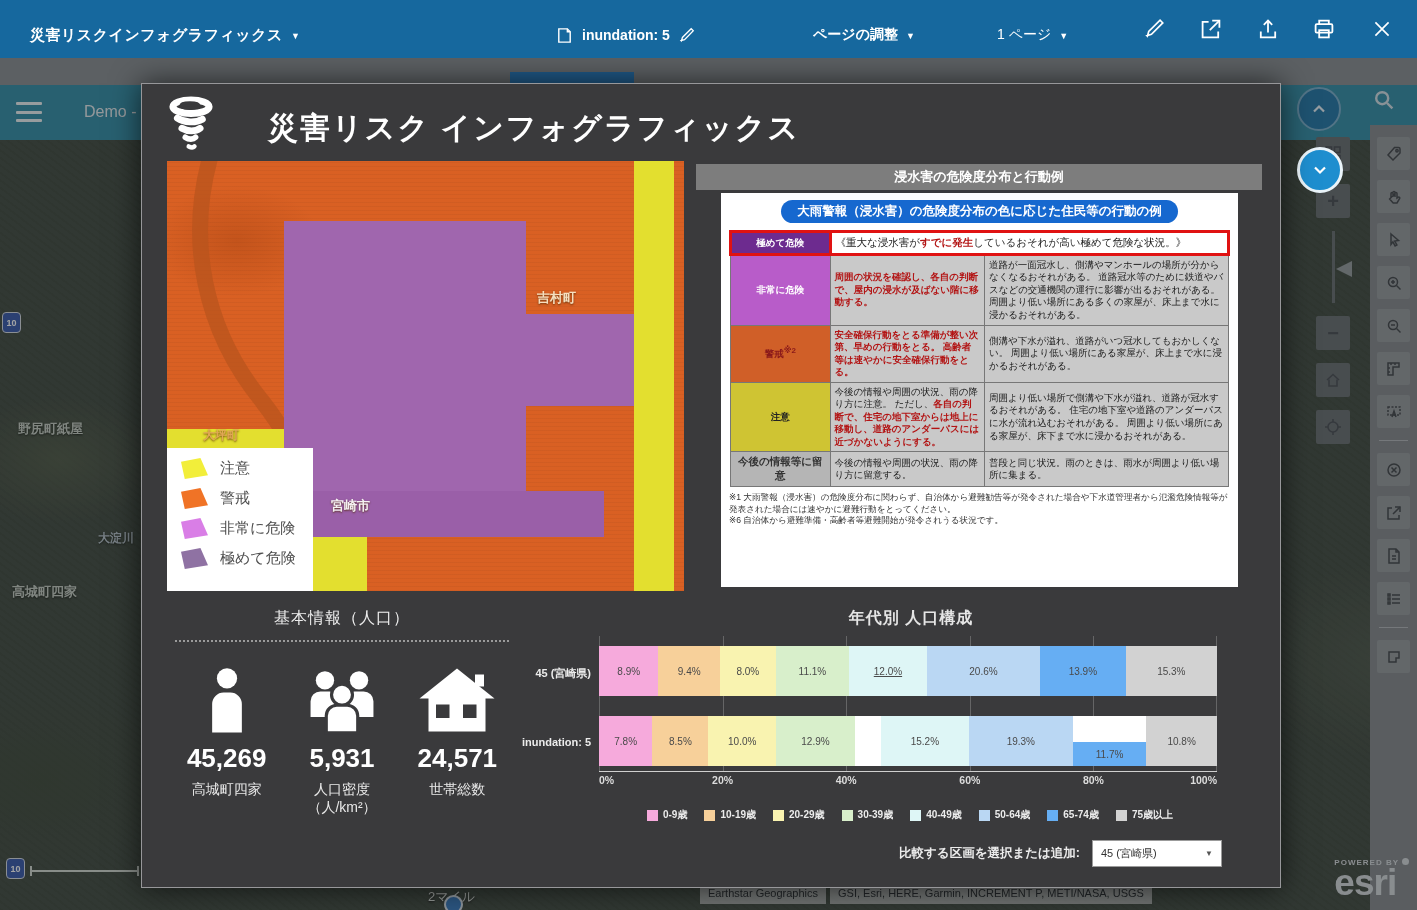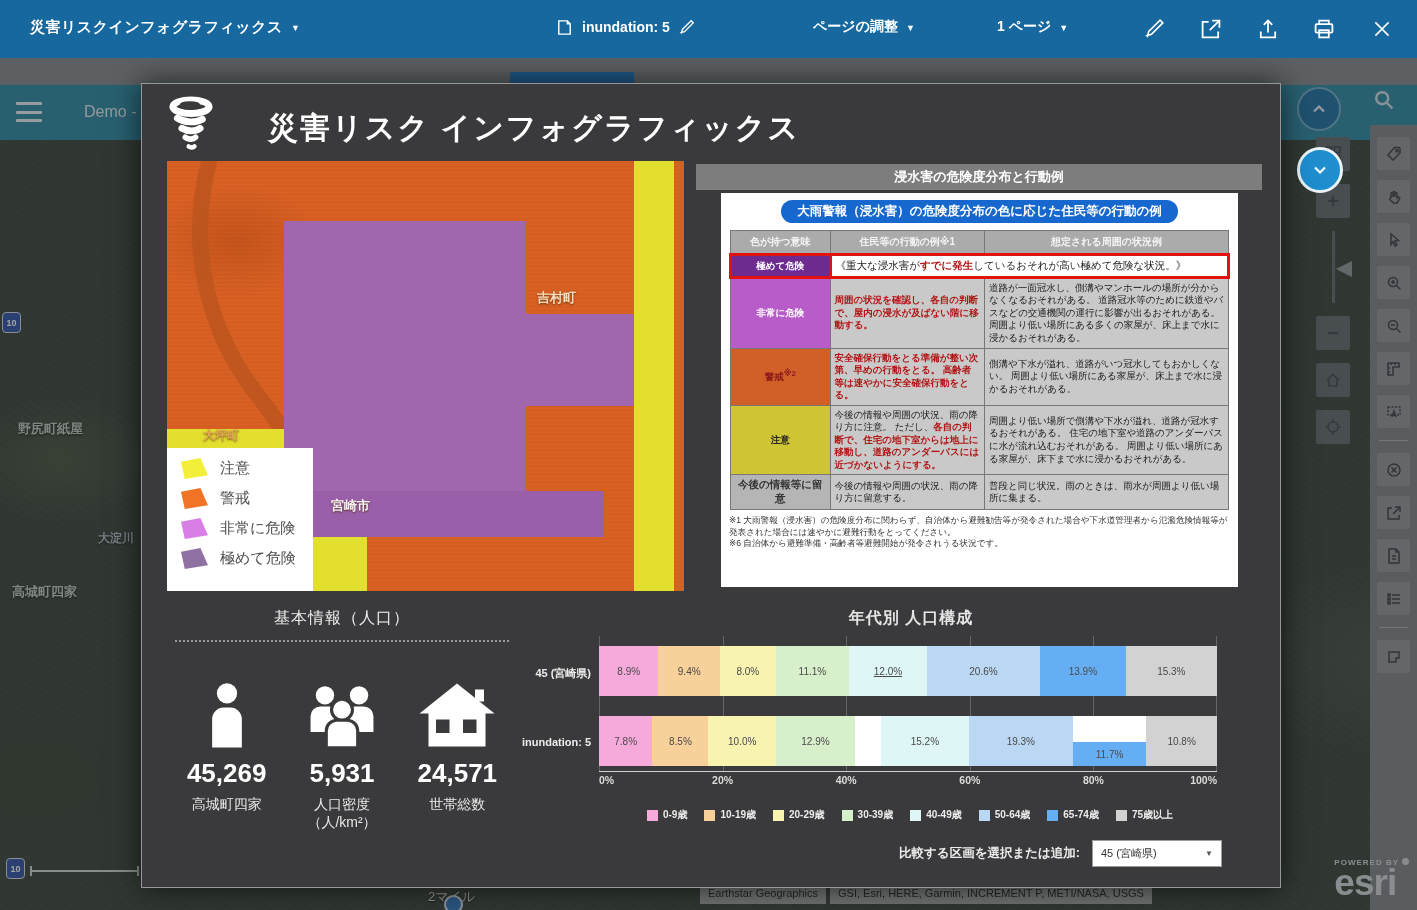--- a/index.html
+++ b/index.html
@@ -3,26 +3,26 @@
 <meta charset="utf-8">
 <style>
   html,body{margin:0;padding:0;}
   body{width:1417px;height:910px;overflow:hidden;position:relative;background:#3d443e;
        font-family:"Liberation Sans","DejaVu Sans",sans-serif;-webkit-font-smoothing:antialiased;}
   .abs{position:absolute;}
   svg{display:block;}
 
   
   .topbar{position:absolute;left:0;top:0;width:1417px;height:58px;background:#16689e;z-index:20;color:#fff;}
-  .tb-item{position:absolute;top:4px;height:46px;display:flex;align-items:center;gap:8px;color:#fff;}
+  .tb-item{position:absolute;top:12px;height:46px;display:flex;align-items:center;gap:8px;color:#fff;}
   .tb-title{left:30px;font-size:15px;font-weight:bold;letter-spacing:.5px;cursor:pointer;}
   .caret{font-size:9px;position:relative;top:1px;}
   .tb-doc{left:555px;font-size:14px;font-weight:bold;}
   .tb-pageadj{left:813px;font-size:14px;font-weight:bold;cursor:pointer;}
-  .tb-pagesel{left:997px;font-size:14px;font-weight:bold;cursor:pointer;}
+  .tb-pagesel{left:997px;font-size:14px;font-weight:normal;cursor:pointer;}
   .tb-btn{position:absolute;top:14px;width:32px;height:30px;display:flex;align-items:center;justify-content:center;cursor:pointer;}
   .tb-btn svg{stroke:#fff;fill:none;stroke-width:1.5;}
 
   
   .band-gray{left:0;top:58px;width:1417px;height:27px;background:#8f9396;z-index:1;}
   .tab-blue{left:510px;top:72px;width:124px;height:13px;background:#2c86cf;z-index:2;}
   .teal-bar{left:0;top:85px;width:1417px;height:55px;background:#3b93ab;z-index:1;}
   .hamburger{left:16px;top:102px;width:26px;height:20px;display:flex;flex-direction:column;justify-content:space-between;z-index:2;cursor:pointer;}
   .hamburger span{display:block;height:3px;background:#eef4f5;border-radius:1px;}
   .bg-app-title{left:84px;top:102px;font-size:16px;color:#e8eef0;z-index:2;}
@@ -101,21 +101,21 @@
   .red{color:#b31414;font-weight:bold;}
   tr.extreme td{border:3px solid #e01212;}
   tr.extreme td.level{background:#6d2b8f;color:#fff;}
   tr.extreme td.merged{background:#fff;font-size:10.5px;color:#222;}
   .sup{font-size:8px;vertical-align:super;}
   .fns{margin-top:5px;font-size:8.6px;color:#333;line-height:1.35;}
 
   
   .stats-title{left:25px;top:524px;width:350px;text-align:center;font-size:16px;color:#ededed;letter-spacing:1px;}
   .stats-rule{left:33px;top:556px;width:334px;border-top:2px dotted #9a9a9a;}
-  .stats-row{left:27px;top:574px;width:346px;display:flex;}
+  .stats-row{left:27px;top:559px;width:346px;display:flex;}
   .stat{flex:1;display:flex;flex-direction:column;align-items:center;color:#fff;}
   .stat .ic{height:92px;display:flex;align-items:flex-end;justify-content:center;}
   .stat .val{font-size:26px;font-weight:bold;margin-top:8px;}
   .stat .lab{font-size:14px;color:#e8e8e8;margin-top:6px;text-align:center;line-height:1.3;}
 
   
   .chart-title{left:460px;top:524px;width:618px;text-align:center;font-size:16px;color:#e5e5e5;letter-spacing:1px;font-weight:bold;}
   .plot{left:457px;top:552px;width:618px;height:135px;border-bottom:1px solid #cfcfcf;}
   .grid{position:absolute;top:0;bottom:0;width:1px;background:rgba(255,255,255,.22);}
   .bar{position:absolute;left:0;width:618px;height:50px;background:#fff;display:flex;z-index:1;}
@@ -410,25 +410,20 @@
     </div>
     <div class="abs risk-panel">
       <div class="pill" style="background-color: rgb(22, 104, 207);">大雨警報（浸水害）の危険度分布の色に応じた住民等の行動の例</div>
       <table class="risk">
         <colgroup>
             <col class="c1">
             <col class="c2">
             <col class="c3">
           </colgroup>
         <tbody>
-            <tr>
-          <th>色が持つ意味</th>
-          <th>住民等の行動の例※1</th>
-          <th>想定される周囲の状況例</th>
-        </tr>
         <tr class="extreme">
           <td class="level">極めて危険</td>
           <td class="merged" colspan="2">
             <span>《重大な浸水害が</span><span class="red">すでに発生</span><span>しているおそれが高い極めて危険な状況。》</span>
           </td>
         </tr>
         <tr>
           <td class="level" style="color: rgb(255, 255, 255); background-color: rgb(184, 92, 201);">非常に危険</td>
           <td class="gray"><span class="red">周囲の状況を確認し、各自の判断で、屋内の浸水が及ばない階に移動する。</span></td>
           <td class="gray">道路が一面冠水し、側溝やマンホールの場所が分からなくなるおそれがある。 道路冠水等のために鉄道やバスなどの交通機関の運行に影響が出るおそれがある。周囲より低い場所にある多くの家屋が、床上まで水に浸かるおそれがある。</td>

